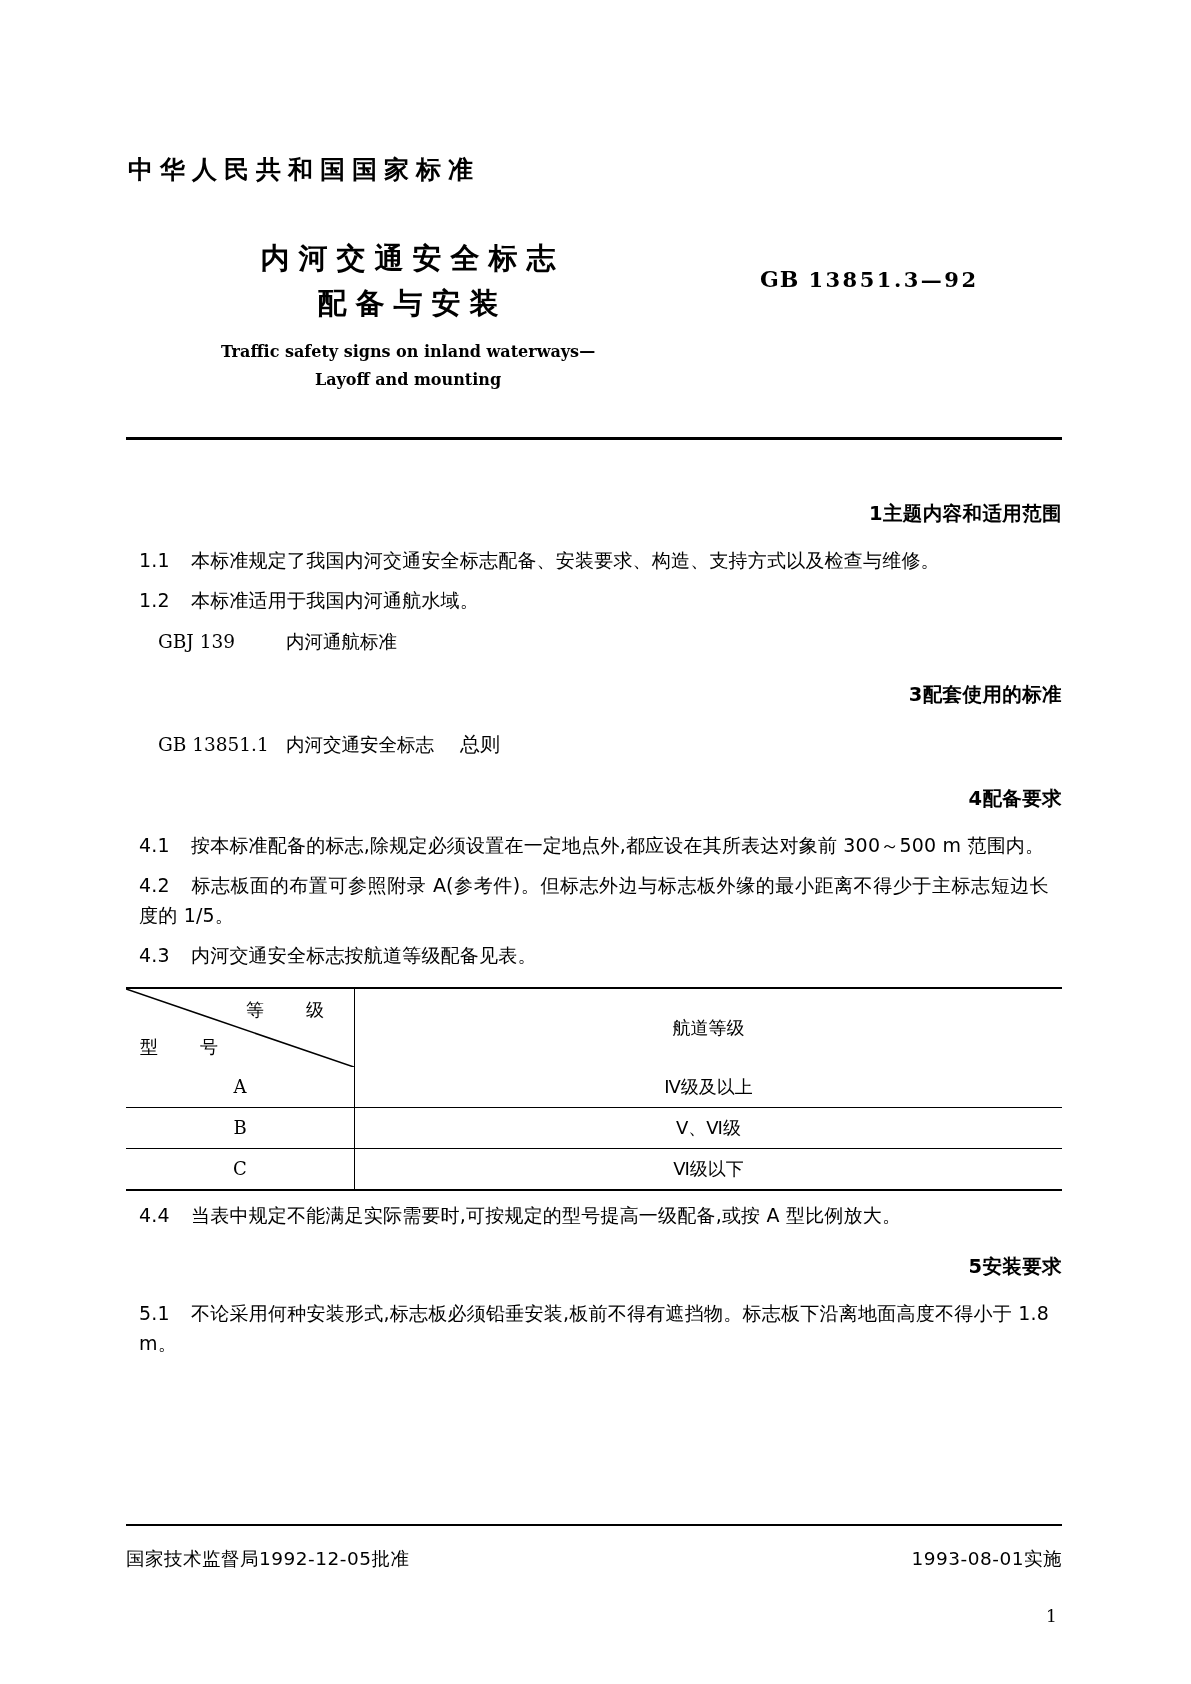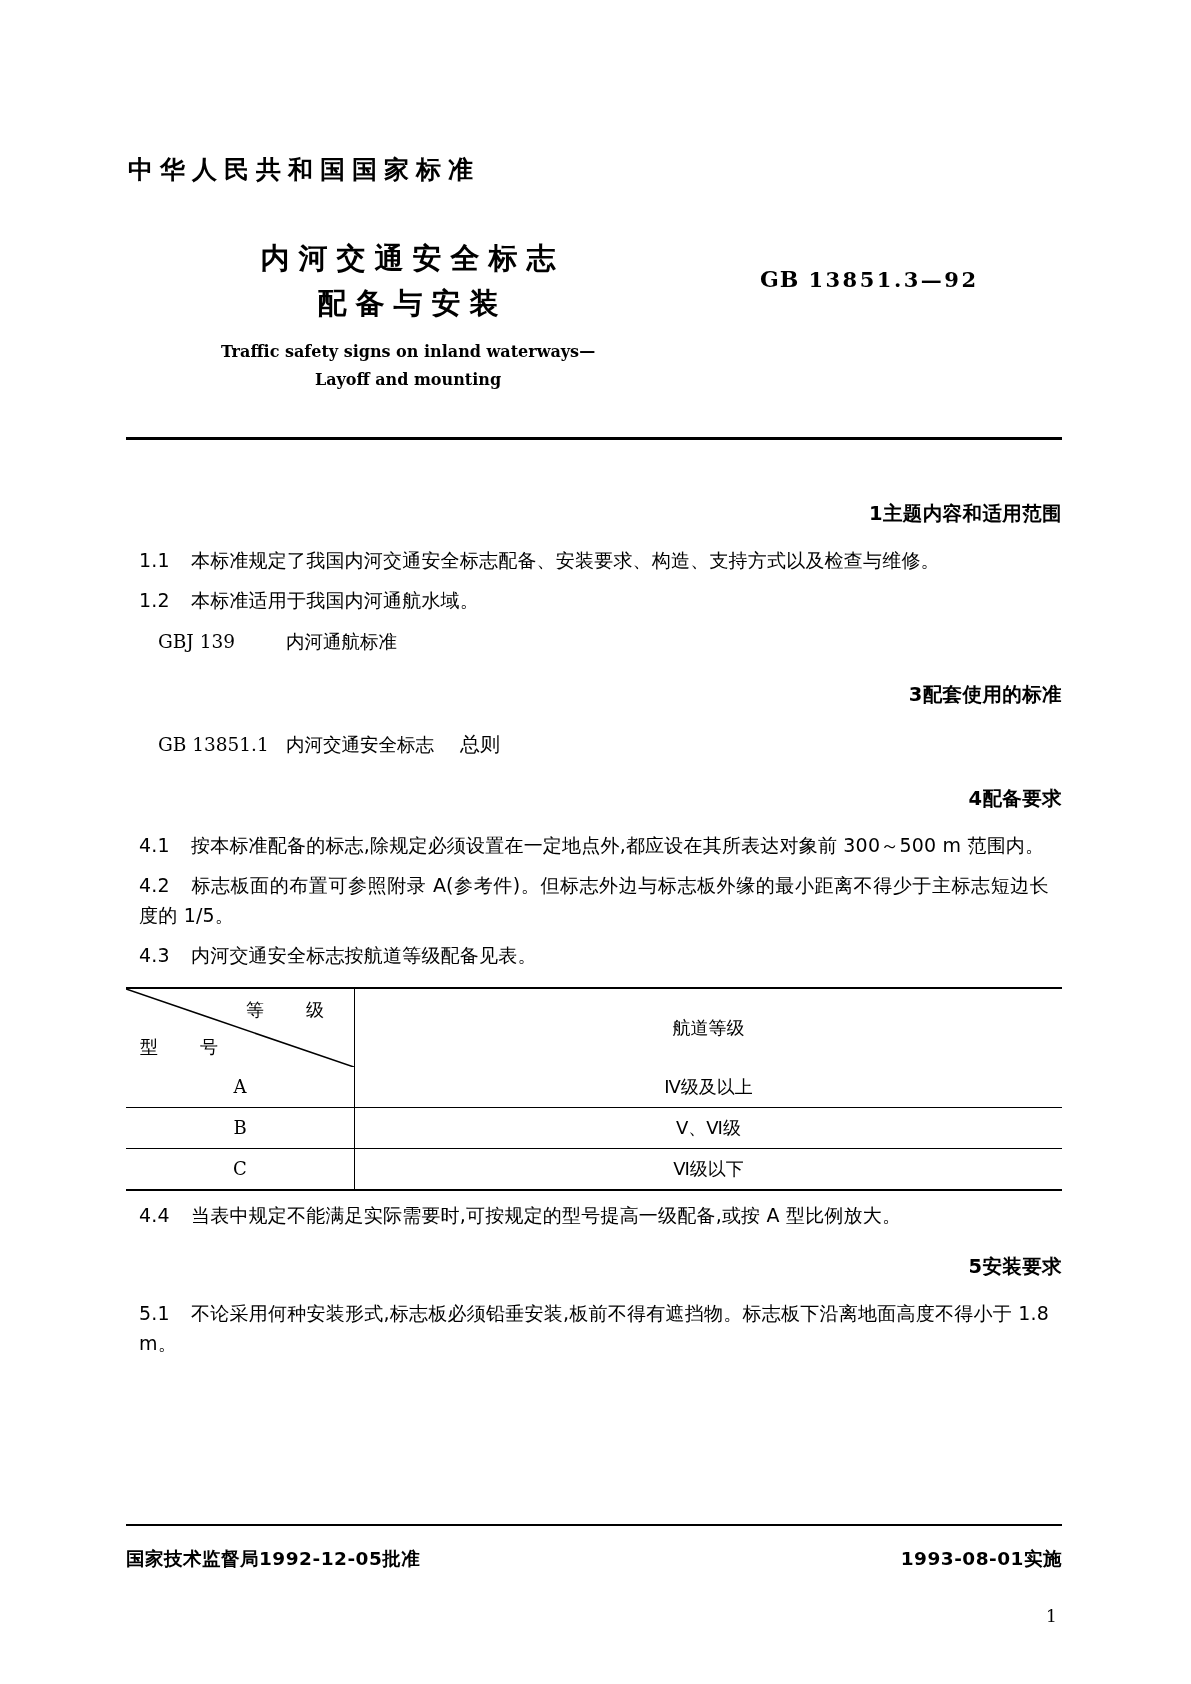--- a/index.html
+++ b/index.html
@@ -216,21 +216,21 @@
     border-top: 2.5px solid #000;
   }
   .footer {
     position: absolute;
     left: 126px;
     top: 1546px;
     width: 936px;
     display: flex;
     justify-content: space-between;
     font-size: 18.5px;
-    font-weight: bold;
+    font-weight: normal;
     letter-spacing: 0.5px;
     gap: 46px;
   }
   .footer .approve { white-space: nowrap; }
   .footer .effect { white-space: nowrap; }
 
   .page-num {
     position: absolute;
     left: 1046px;
     top: 1606px;

